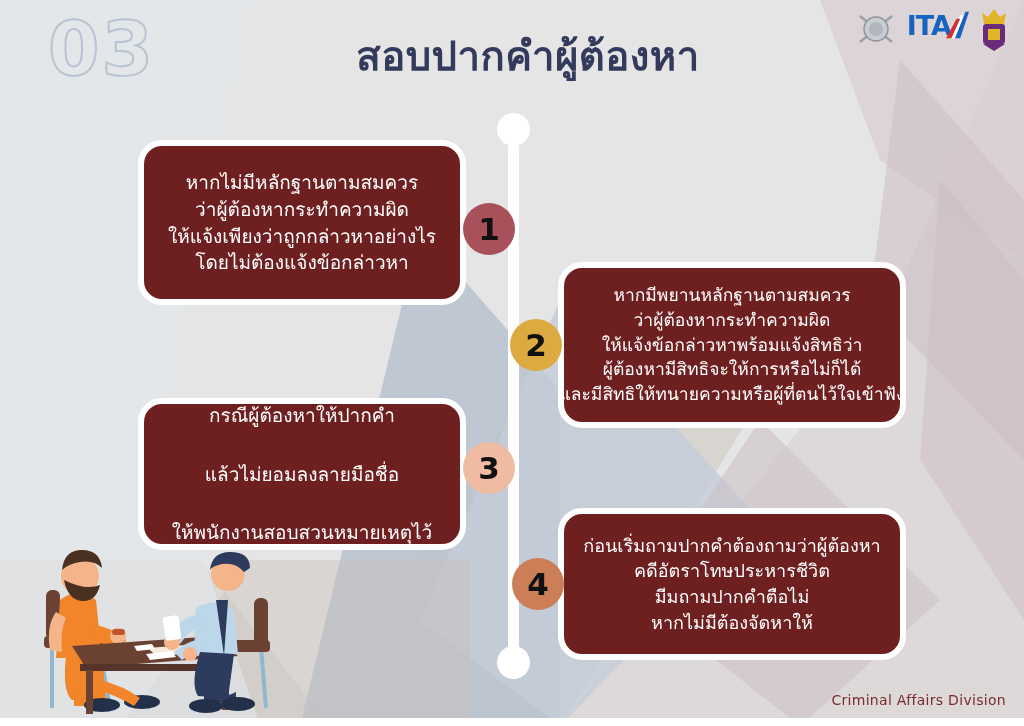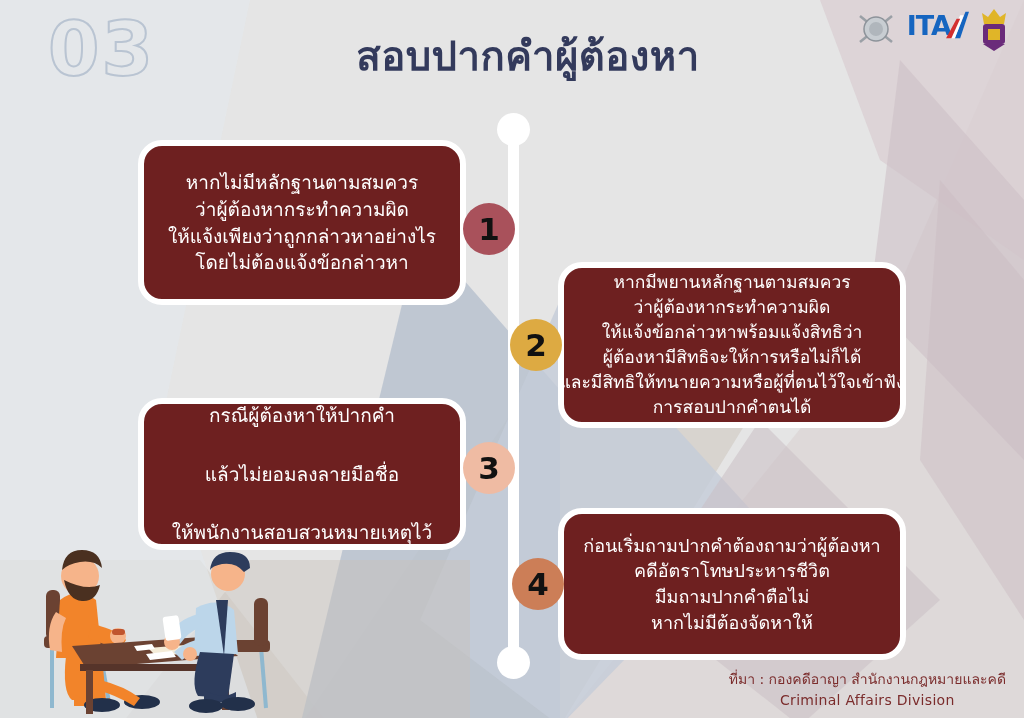--- a/index.html
+++ b/index.html
@@ -168,21 +168,20 @@
     <div class="line">โดยไม่ต้องแจ้งข้อกล่าวหา</div>
   </div>
   <div class="badge" id="badge-1">1</div>
 
   <div class="box" id="box-2">
     <div class="line">หากมีพยานหลักฐานตามสมควร</div>
     <div class="line">ว่าผู้ต้องหากระทำความผิด</div>
     <div class="line">ให้แจ้งข้อกล่าวหาพร้อมแจ้งสิทธิว่า</div>
     <div class="line">ผู้ต้องหามีสิทธิจะให้การหรือไม่ก็ได้</div>
     <div class="line">และมีสิทธิให้ทนายความหรือผู้ที่ตนไว้ใจเข้าฟัง</div>
-    <div class="line">การสอบปากคำตนได้</div>
   </div>
   <div class="badge" id="badge-2">2</div>
 
   <div class="box" id="box-3">
     <div class="line">กรณีผู้ต้องหาให้ปากคำ</div>
     <div class="line">แล้วไม่ยอมลงลายมือชื่อ</div>
     <div class="line">ให้พนักงานสอบสวนหมายเหตุไว้</div>
   </div>
   <div class="badge" id="badge-3">3</div>
 
@@ -246,17 +245,16 @@
       <path d="M196 112 q-14 4 -22 12 l8 8 q10 -8 20 -10 Z" fill="#bcd6ea"></path>
       <circle cx="190" cy="126" r="7" fill="#f6b48a"></circle>
       <path d="M200 124 q-10 32 -2 44 l30 2 6 -44 Z" fill="#2d3c5c"></path>
       <path d="M204 162 q18 10 32 2 l0 10 -32 0 Z" fill="#2d3c5c"></path>
       <ellipse cx="206" cy="178" rx="17" ry="7" fill="#22304a"></ellipse>
       <ellipse cx="238" cy="176" rx="17" ry="7" fill="#22304a"></ellipse>
     </svg>
   </div>
 
   <div id="footer">
-    <div class="src">ที่มา : กองคดีอาญา สำนักงานกฎหมายและคดี</div>
     <div class="eng">Criminal Affairs Division</div>
   </div>
 
 </div>
 
 </body></html>

